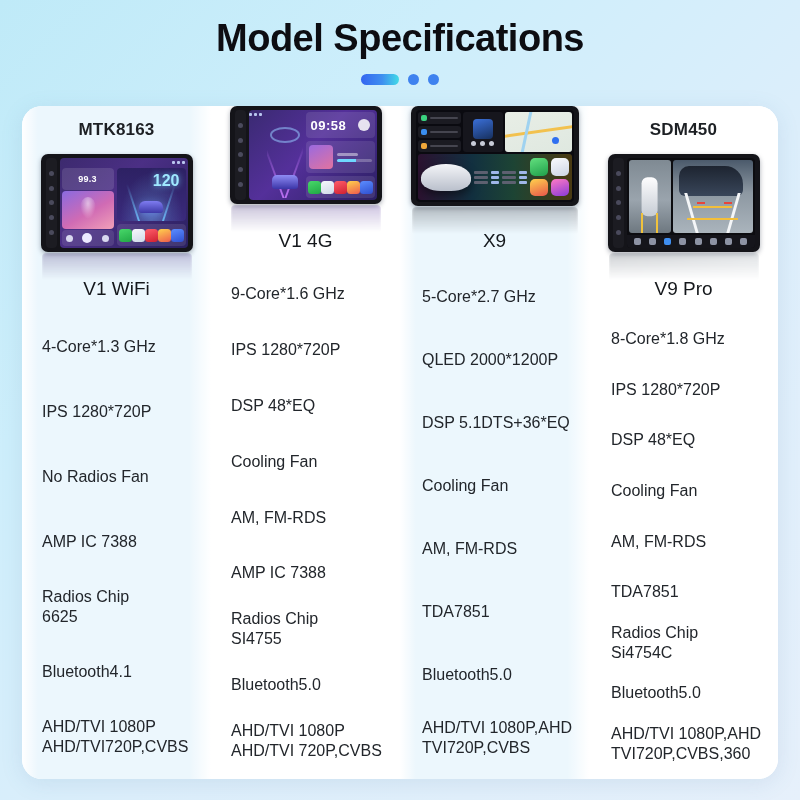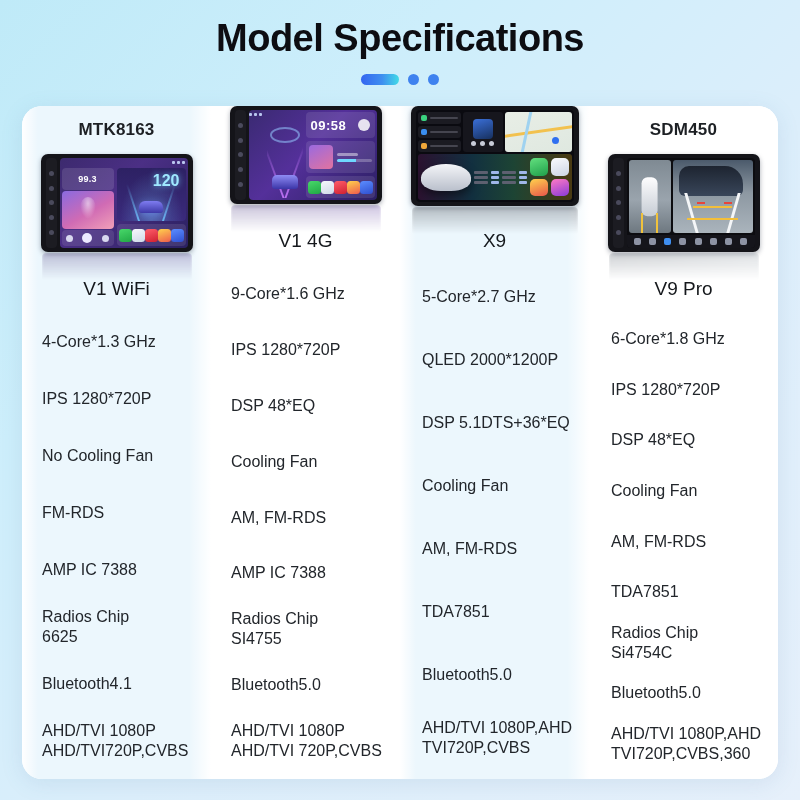--- a/index.html
+++ b/index.html
@@ -566,22 +566,21 @@
           </div>
         </div>
       </div>
       <div class="reflection r1"></div>
       <div class="model-name">V1 WiFi</div>
     </div>
 
     <div class="spec-list">
       <div class="spec-row">4-Core*1.3 GHz</div>
       <div class="spec-row">IPS 1280*720P</div>
-      <div class="spec-row">No Cooling Fan</div>
-      <div class="spec-row">FM-RDS</div>
+      <div class="spec-row">No Radios Fan</div>
       <div class="spec-row">AMP IC 7388</div>
       <div class="spec-row">Radios Chip
 6625</div>
       <div class="spec-row">Bluetooth4.1</div>
       <div class="spec-row">AHD/TVI 1080P
 AHD/TVI720P,CVBS</div>
     </div>
   </div>
 
   <div class="spec-column">
@@ -777,21 +776,21 @@
               <span class="bi"></span>
             </div>
           </div>
         </div>
       </div>
       <div class="reflection r4"></div>
       <div class="model-name">V9 Pro</div>
     </div>
 
     <div class="spec-list">
-      <div class="spec-row">6-Core*1.8 GHz</div>
+      <div class="spec-row">8-Core*1.8 GHz</div>
       <div class="spec-row">IPS 1280*720P</div>
       <div class="spec-row">DSP 48*EQ</div>
       <div class="spec-row">Cooling Fan</div>
       <div class="spec-row">AM, FM-RDS</div>
       <div class="spec-row">TDA7851</div>
       <div class="spec-row">Radios Chip
 Si4754C</div>
       <div class="spec-row">Bluetooth5.0</div>
       <div class="spec-row">AHD/TVI 1080P,AHD
 TVI720P,CVBS,360</div>

